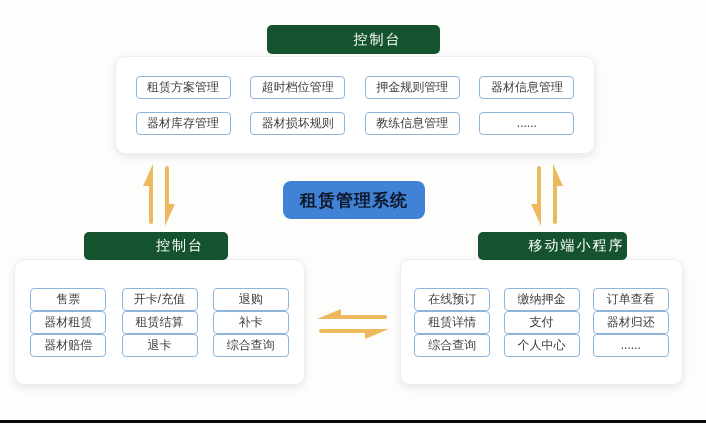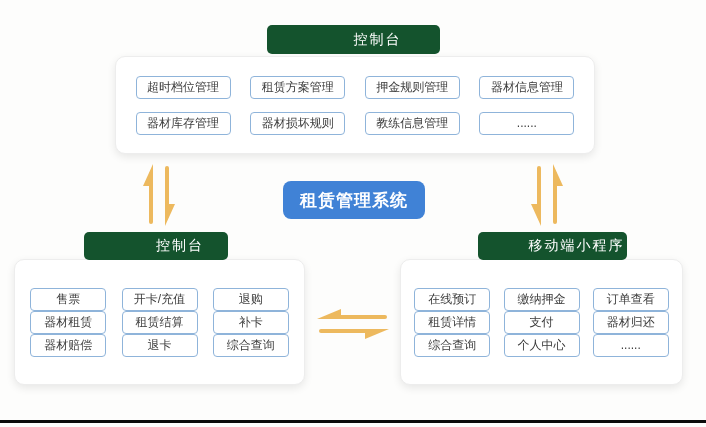--- a/index.html
+++ b/index.html
@@ -53,21 +53,21 @@
     color: #3c3c3c;
     white-space: nowrap;
   }
   .top-panel .item { width: 95px; }
   .side-panel .item { width: 76px; text-align: right; }
   .center-title {
     position: absolute;
     left: 283px; top: 181px;
     width: 142px; height: 38px;
     background: #4082d6;
-    color: #ffffff;
+    color: #0f172a;
     font-weight: bold;
     font-size: 17px;
     letter-spacing: 1px;
     display: flex;
     align-items: center;
     justify-content: center;
     border-radius: 8px;
     z-index: 2;
   }
   .arrow-icon { position: absolute; z-index: 2; }
@@ -88,22 +88,22 @@
   }
 </style>
 </head>
 <body>
 
 <div>
 
   <div id="top-header" class="panel-header">控制台</div>
   <div id="top-container" class="container top-panel">
     <div class="row">
+      <div class="item">租赁方案管理</div>
       <div class="item">超时档位管理</div>
-      <div class="item">租赁方案管理</div>
       <div class="item">押金规则管理</div>
       <div class="item">器材信息管理</div>
     </div>
     <div class="row">
       <div class="item">器材库存管理</div>
       <div class="item">器材损坏规则</div>
       <div class="item">教练信息管理</div>
       <div class="item">......</div>
     </div>
   </div>

